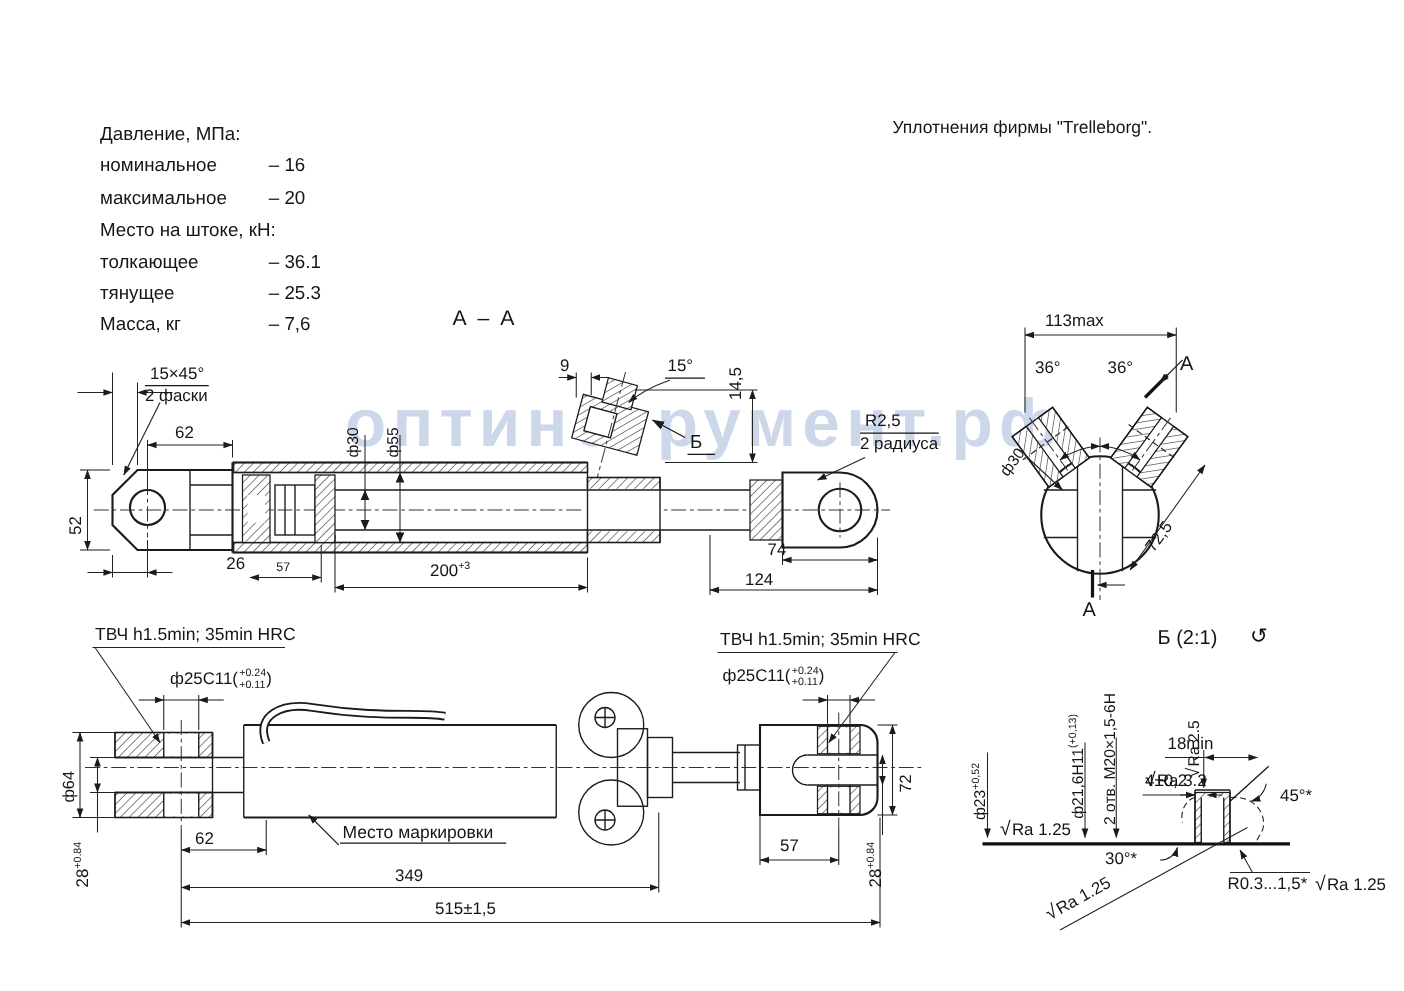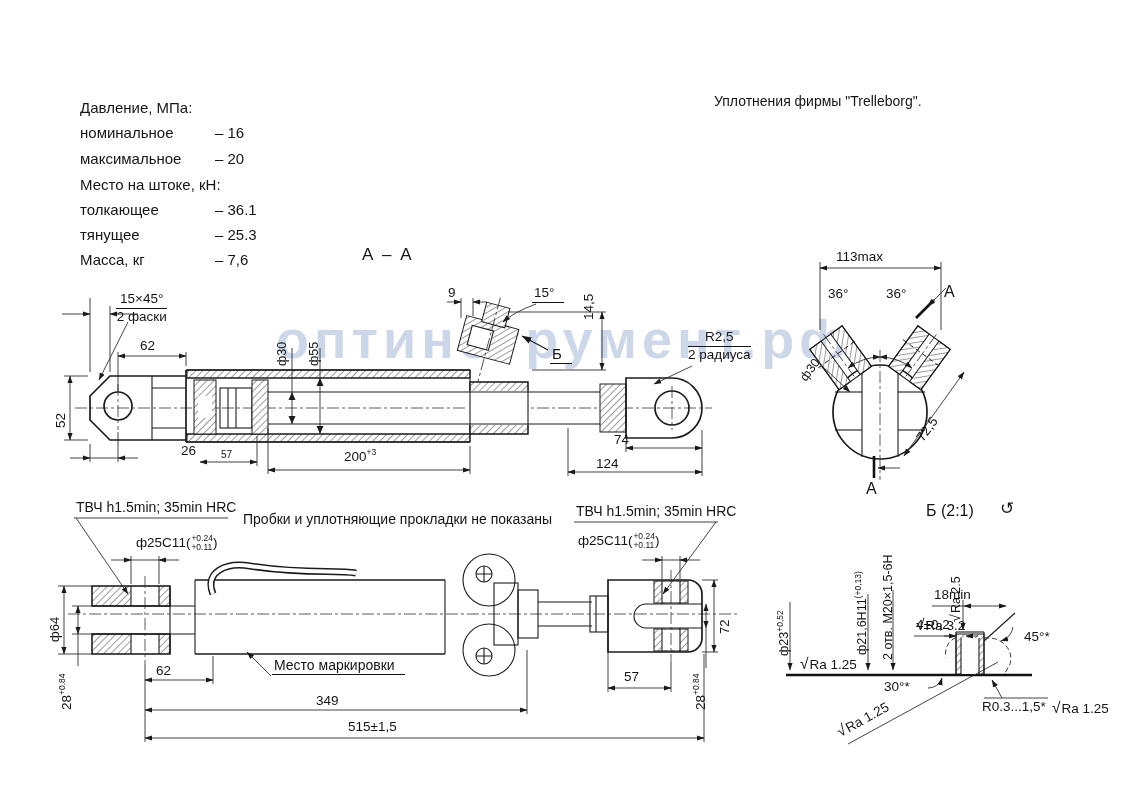--- a/index.html
+++ b/index.html
@@ -9,21 +9,21 @@
   .big{font-size:29px;letter-spacing:.5px}
   .spec{font-size:15px}
   .note{font-size:14px}
   .small{font-size:10px}
   .dia{font-size:12.5px}
   .sec{font-size:17px;letter-spacing:2px}
   .vlabel{transform:rotate(-90deg);transform-origin:0 0}
   .r54{transform:rotate(-54deg);transform-origin:0 0}
   .r29{transform:rotate(-29deg);transform-origin:0 0}
   .shelf{border-bottom:1.2px solid #151515;padding:0 10px 1px 2px}
-  .two{text-align:center}
+  .two{}
   .two .t{border-bottom:1.2px solid #151515;padding:0 4px 1px}
   .two .b{padding-top:1px}
   sup{font-size:8.5px}
   .stack{display:inline-block;vertical-align:-3px;margin-left:1px}
   .stack i{font-style:normal;display:block;font-size:8.5px;line-height:1.05}
   .rough{font-size:115%;margin-right:1px}
   .wm{position:absolute;left:276px;top:308px;font-size:54px;font-weight:bold;
       letter-spacing:5px;color:#9db1d6;opacity:.5}
   svg{position:absolute;left:0;top:0}
   .ln{stroke:#1b1b1b;stroke-width:1.1;fill:none}
@@ -367,21 +367,20 @@
 
   <div class="lbl" style="left:836px;top:250px">113max</div>
   <div class="lbl" style="left:828px;top:287px">36°</div>
   <div class="lbl" style="left:886px;top:287px">36°</div>
   <div class="lbl" style="left:944px;top:283px;font-size:16px">А</div>
   <div class="lbl r54" style="left:914px;top:436px">72,5</div>
   <div class="lbl dia r54" style="left:798px;top:376px">ф30</div>
   <div class="lbl" style="left:866px;top:480px;font-size:16px">А</div>
 
   <div class="lbl note" style="left:76px;top:500px">ТВЧ h1.5min; 35min HRC</div>
-  <div class="lbl note" style="left:243px;top:512px">Пробки и уплотняющие прокладки не показаны</div>
   <div class="lbl note" style="left:576px;top:504px">ТВЧ h1.5min; 35min HRC</div>
   <div class="lbl" style="left:136px;top:534px"><span>ф25С11(</span><span class="stack"><i>+0.24</i><i>+0.11</i></span><span>)</span></div>
   <div class="lbl" style="left:578px;top:532px"><span>ф25С11(</span><span class="stack"><i>+0.24</i><i>+0.11</i></span><span>)</span></div>
   <div class="lbl" style="left:156px;top:664px">62</div>
   <div class="lbl" style="left:316px;top:694px">349</div>
   <div class="lbl" style="left:348px;top:720px">515±1,5</div>
   <div class="lbl" style="left:624px;top:670px">57</div>
   <div class="lbl note shelf" style="left:272px;top:658px">Место маркировки</div>
   <div class="lbl dia vlabel" style="left:48px;top: 642px;font-size:13px">ф64</div>
   <div class="lbl vlabel" style="left:58px;top:710px"><span>28</span><sup>+0.84</sup></div>

